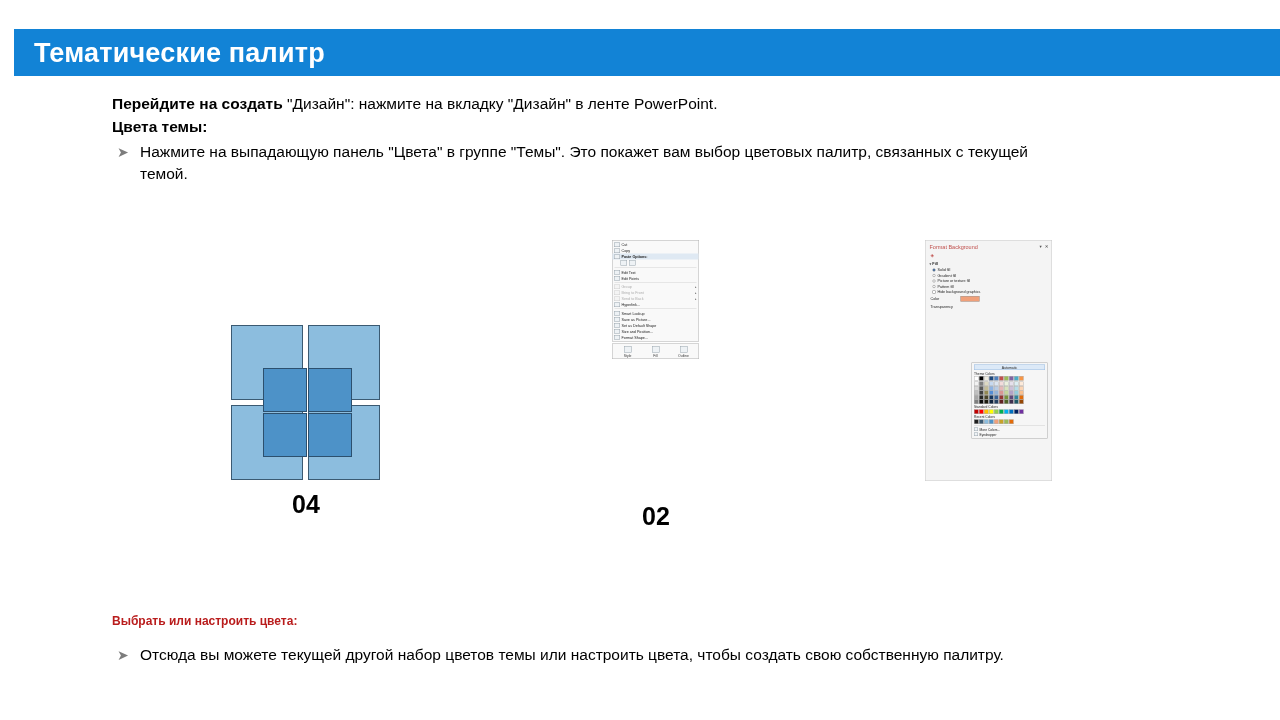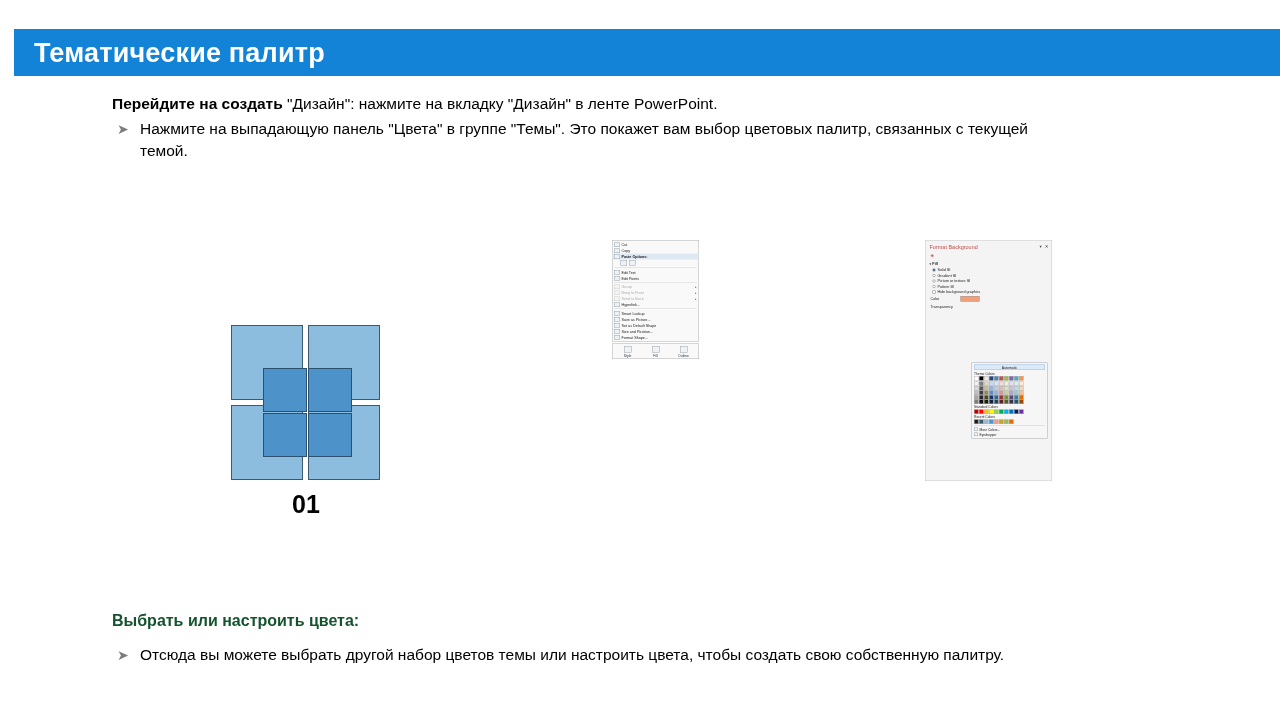--- a/index.html
+++ b/index.html
@@ -295,56 +295,57 @@
   }
 
   
   .lower {
     position: absolute;
     left: 112px;
     top: 610px;
     width: 900px;
   }
   .lower .heading {
-    color: #14532d;
-    font-size: 16px;
+    color: #b91c1c;
+    font-size: 12px;
     font-weight: bold;
     line-height: 22px;
   }
   .lower .bullet-row { margin-top: 12px; }
 </style>
 </head>
 <body>
 
 <div class="title-bar">
   <div class="title-text">Тематические палитр</div>
 </div>
 
 <div class="intro">
   <div class="line1">
     <b>Перейдите на создать</b><span> "Дизайн": нажмите на вкладку "Дизайн" в ленте PowerPoint.</span>
   </div>
+  <div class="line2">Цвета темы:</div>
   <div class="bullet-row">
     <div class="bullet-marker">➤</div>
     <div class="bullet-text">Нажмите на выпадающую панель "Цвета" в группе "Темы". Это покажет вам выбор цветовых палитр, связанных с текущей темой.</div>
   </div>
 </div>
 
 <div class="figure" id="fig1">
   <div class="sq-art">
     <div class="big tl"></div>
     <div class="big tr"></div>
     <div class="big bl"></div>
     <div class="big br"></div>
     <div class="small tl"></div>
     <div class="small tr"></div>
     <div class="small bl"></div>
     <div class="small br"></div>
   </div>
-  <div class="figure-caption">01</div>
+  <div class="figure-caption">04</div>
 </div>
 
 <div class="figure" id="fig2">
   <div class="ctx-wrap">
     <div class="ctx-scale">
       <div class="ctx-box">
         <div class="ctx-item">
           <span class="ico"></span>
           <span class="lbl">Cut</span>
         </div>
@@ -421,20 +422,21 @@
           <div class="mt-ico"></div>
           <span>Fill</span>
         </div>
         <div class="mt-item">
           <div class="mt-ico"></div>
           <span>Outline</span>
         </div>
       </div>
     </div>
   </div>
+  <div class="figure-caption" style="margin-top:24px;">02</div>
 </div>
 
 <div class="figure" id="fig3">
   <div class="fb-wrap">
     <div class="fb-scale">
       <div class="fb-pane">
         <div class="fb-title">
           <span class="t">Format Background</span>
           <span class="x">▾</span>
           <span class="x">✕</span>
@@ -585,15 +587,15 @@
       </div>
     </div>
   </div>
 
 </div>
 
 <div class="lower">
   <div class="heading">Выбрать или настроить цвета:</div>
   <div class="bullet-row">
     <div class="bullet-marker">➤</div>
-    <div class="bullet-text">Отсюда вы можете выбрать другой набор цветов темы или настроить цвета, чтобы создать свою собственную палитру.</div>
+    <div class="bullet-text">Отсюда вы можете текущей другой набор цветов темы или настроить цвета, чтобы создать свою собственную палитру.</div>
   </div>
 </div>
 
 </body></html>

